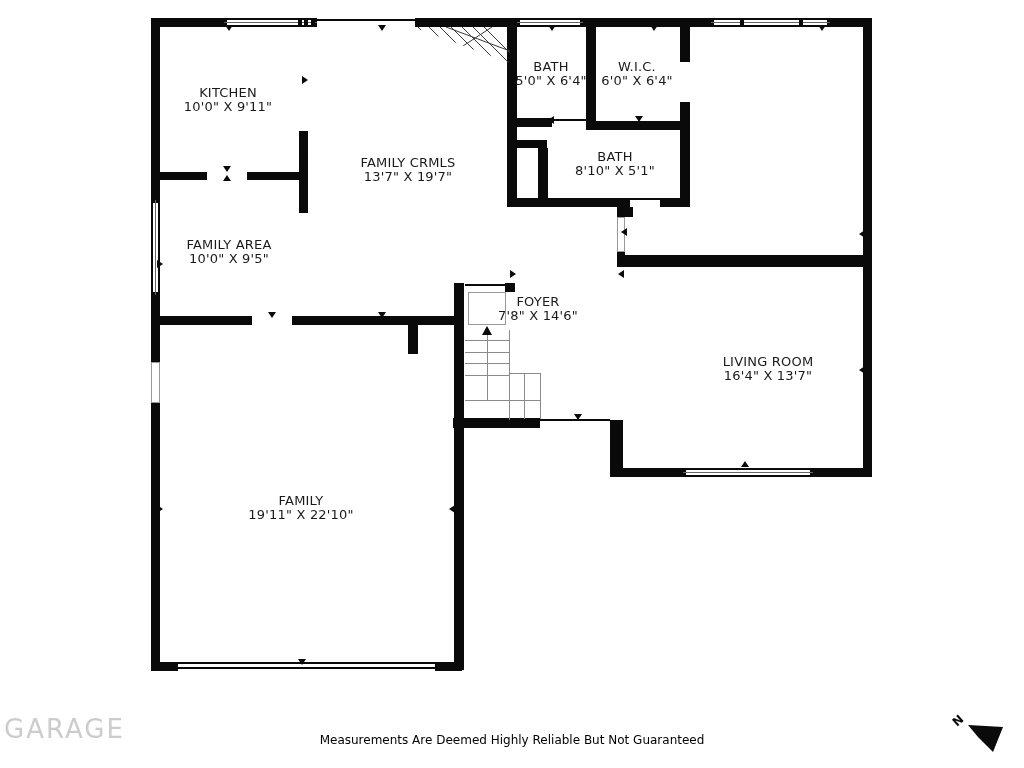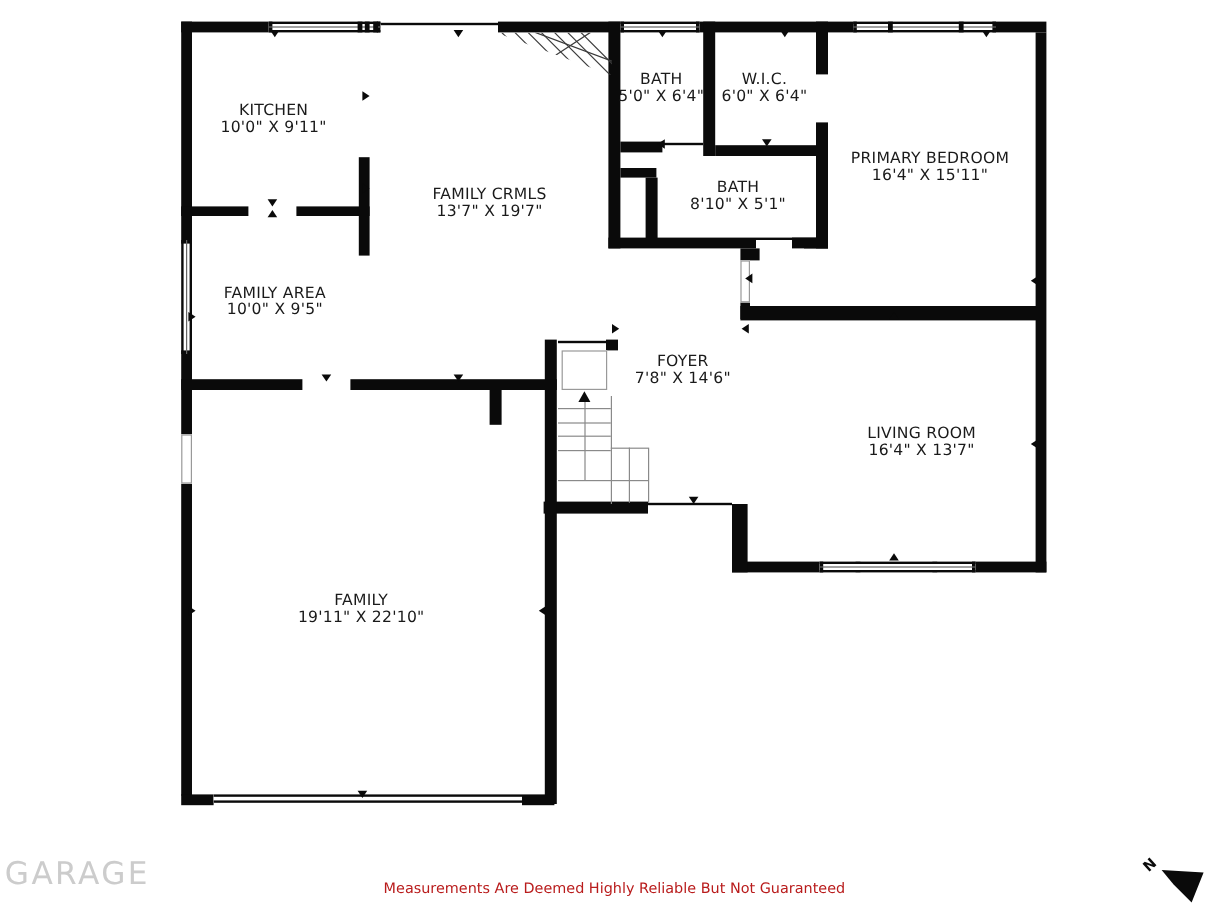--- a/index.html
+++ b/index.html
@@ -17,21 +17,21 @@
   .room-label{position:absolute;transform:translateX(-50%);text-align:center;
               color:#1a1a1a;font-size:13px;line-height:14px;letter-spacing:.2px;white-space:nowrap;}
   .marker{position:absolute;width:0;height:0;}
   .marker.up{border-left:4px solid transparent;border-right:4px solid transparent;border-bottom:6px solid #0a0a0a;}
   .marker.down{border-left:4px solid transparent;border-right:4px solid transparent;border-top:6px solid #0a0a0a;}
   .marker.left{border-top:4px solid transparent;border-bottom:4px solid transparent;border-right:6px solid #0a0a0a;}
   .marker.right{border-top:4px solid transparent;border-bottom:4px solid transparent;border-left:6px solid #0a0a0a;}
   #watermark{position:absolute;left:4px;top:714px;font-size:26px;letter-spacing:2px;
              color:#cccccc;font-weight:400;}
   #disclaimer{position:absolute;left:0;top:733px;width:1024px;text-align:center;
-              color:#b91c1c;font-size:12px;}
+              color:#000000;font-size:12px;}
   svg{position:absolute;left:0;top:0;}
 </style>
 </head>
 <body>
 
 <div id="canvas">
 
   <div id="walls-layer">
       <div class="wall" style="left: 151px; top: 18px; width: 73px; height: 9px;"></div>
       <div class="wall" style="left: 415px; top: 18px; width: 102px; height: 9px;"></div>
@@ -178,33 +178,29 @@
     <div>13'7" X 19'7"</div>
   </div>
   <div class="room-label" style="left:551px;top:60px;">
     <div>BATH</div>
     <div>5'0" X 6'4"</div>
   </div>
   <div class="room-label" style="left:637px;top:60px;">
     <div>W.I.C.</div>
     <div>6'0" X 6'4"</div>
   </div>
-  <div class="room-label" style="left:775px;top:126px;">
-    <div>PRIMARY BEDROOM</div>
-    <div>16'4" X 15'11"</div>
-  </div>
   <div class="room-label" style="left:615px;top:150px;">
     <div>BATH</div>
     <div>8'10" X 5'1"</div>
   </div>
   <div class="room-label" style="left:229px;top:238px;">
     <div>FAMILY AREA</div>
     <div>10'0" X 9'5"</div>
   </div>
-  <div class="room-label" style="left:569px;top:295px;">
+  <div class="room-label" style="left:538px;top:295px;">
     <div>FOYER</div>
     <div>7'8" X 14'6"</div>
   </div>
   <div class="room-label" style="left:768px;top:355px;">
     <div>LIVING ROOM</div>
     <div>16'4" X 13'7"</div>
   </div>
   <div class="room-label" style="left:301px;top:494px;">
     <div>FAMILY</div>
     <div>19'11" X 22'10"</div>

